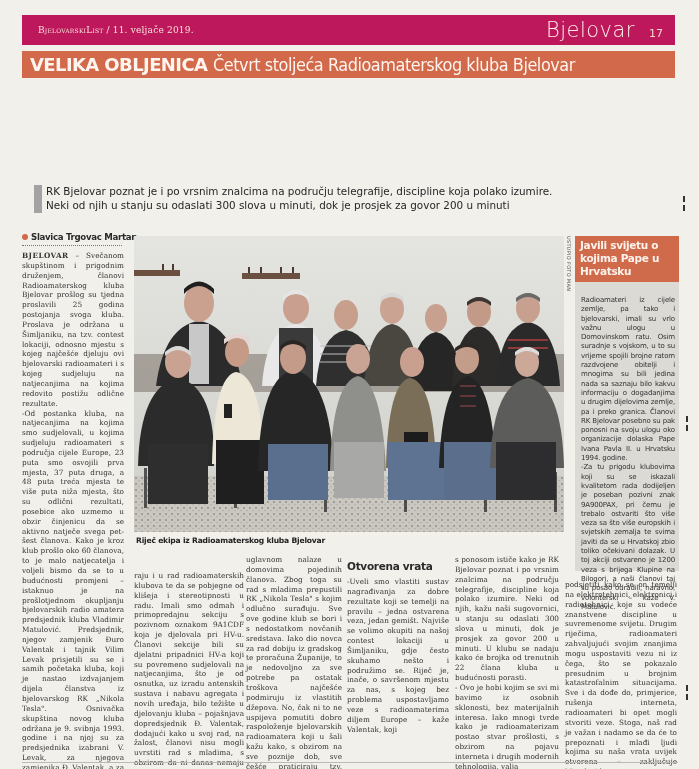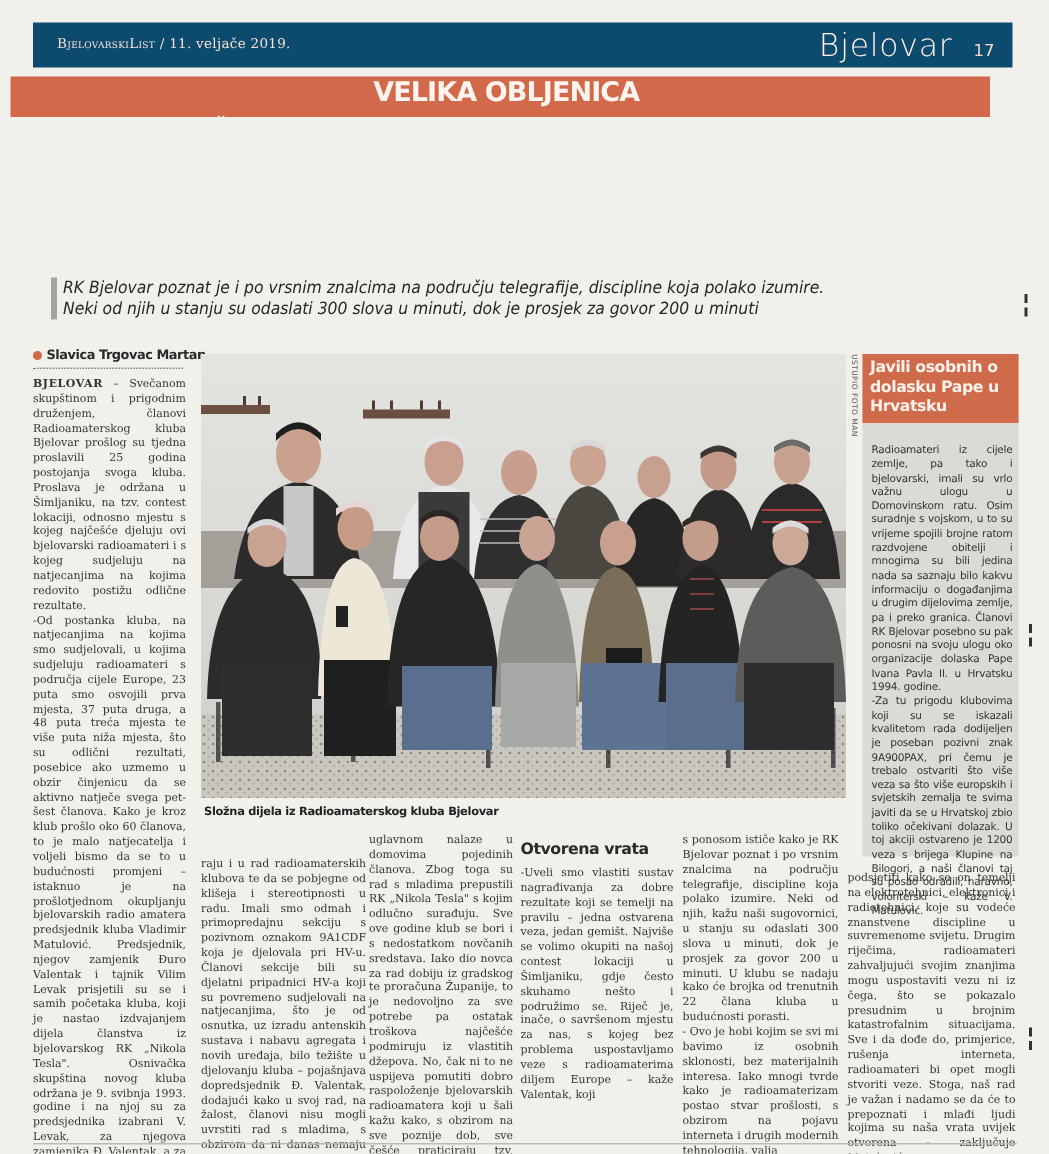--- a/index.html
+++ b/index.html
@@ -8,53 +8,53 @@
     background: #f1efea;
     font-family: "DejaVu Serif", serif;
     color: #2b2b2b;
     position: relative;
   }
   .page { position: absolute; left: 0; top: 0; width: 699px; height: 769px; background: #f2f0eb; }
 
   
   .header-bar {
     position: absolute; left: 22px; top: 15px; width: 653px; height: 30px;
-    background: #0c4a6e;
+    background: #be185d;
     display: flex; align-items: center; justify-content: space-between;
     padding: 0 12px 0 16px;
   }
   .header-left { color: #f6e2d8; font-size: 9px; font-family: "DejaVu Serif", serif; letter-spacing: 0.2px; }
   .header-left .pub { font-variant: small-caps; }
   .header-right { display: flex; align-items: baseline; gap: 14px; }
   .section-name { color: #fbeee6; font-family: "DejaVu Sans", sans-serif; font-size: 21px; font-weight: 300; letter-spacing: 0.5px; }
   .page-number { color: #f6d8c8; font-family: "DejaVu Sans", sans-serif; font-size: 11px; }
 
   
   .kicker {
-    position: absolute; left: 7px; top: 51px; width: 653px; height: 27px;
+    position: absolute; left: 22px; top: 51px; width: 653px; height: 27px;
     background: #d1694a;
     display: flex; align-items: center; padding-left: 8px; gap: 6px;
-    white-space: nowrap; overflow: hidden; flex-direction: column;
+    white-space: nowrap; overflow: hidden;
   }
   .kicker-bold { color: #fff4ee; font-family: "DejaVu Sans", sans-serif; font-weight: bold; font-size: 18px; letter-spacing: -0.6px; }
   .kicker-rest { color: #fff4ee; font-family: "DejaVu Sans", sans-serif; font-size: 17.5px; letter-spacing: -0.5px; transform: scaleX(0.92); transform-origin: left center; }
 
   
   .headline {
     position: absolute; left: 22px; top: 83px; width: 660px;
     font-family: "DejaVu Sans", sans-serif; font-weight: bold;
     color: #3a3a3a; font-size: 37px; line-height: 43px; letter-spacing: -1.6px;
   }
   .headline div { white-space: nowrap; transform: scaleX(0.935); transform-origin: left center; }
 
   
   .lead {
     position: absolute; left: 34px; top: 185px; width: 640px;
-    border-left: 4px solid #a3a3a3; padding-left: 4px;
-    font-family: "DejaVu Sans", sans-serif; font-size: 11.2px; line-height: 14px; color: #262626; font-style: italic;
+    border-left: 8px solid #a3a3a3; padding-left: 4px;
+    font-family: "DejaVu Sans", sans-serif; font-size: 11.2px; line-height: 14px; color: #262626;
   }
   .lead div { white-space: nowrap; transform: scaleX(0.93); transform-origin: left center; }
   .lead-mark { position: absolute; left: 683px; top: 196px; width: 2px; height: 16px; }
   .lead-mark span { display: block; width: 2px; height: 6px; background: #333; margin-bottom: 3px; }
 
   
   .byline {
     position: absolute; left: 22px; top: 232px; width: 100px;
     font-family: "DejaVu Sans", sans-serif; font-weight: bold; font-size: 8.6px; color: #2a2a2a;
     display: flex; align-items: center; gap: 3px; white-space: nowrap; letter-spacing: -0.3px;
@@ -270,24 +270,24 @@
       </g>
       <g>
         <path d="M356 232 Q358 148 394 142 Q428 148 430 232 Z" fill="#5c5c5a"></path>
         <rect x="362" y="206" width="60" height="58" fill="#2d2d30"></rect>
         <ellipse cx="393" cy="126" rx="12" ry="15" fill="#cba898"></ellipse>
         <path d="M381 120 Q393 110 405 120 L405 116 Q393 106 381 116 Z" fill="#dcdcdc"></path>
       </g>
     </svg>
   </div>
   <div class="photo-credit">USTUPIO FOTO MAN</div>
-  <div class="caption">Složna dijela iz Radioamaterskog kluba Bjelovar</div>
+  <div class="caption">Riječ ekipa iz Radioamaterskog kluba Bjelovar</div>
 
   <aside class="sidebar">
-    <div class="sidebar-title">Javili osobnih o dolasku Pape u Hrvatsku</div>
+    <div class="sidebar-title">Javili svijetu o kojima Pape u Hrvatsku</div>
     <div class="sidebar-body">
       <p>Radioamateri iz cijele zemlje, pa tako i bjelovarski, imali su vrlo važnu ulogu u Domovinskom ratu. Osim suradnje s vojskom, u to su vrijeme spojili brojne ratom razdvojene obitelji i mnogima su bili jedina nada sa saznaju bilo kakvu informaciju o događanjima u drugim dijelovima zemlje, pa i preko granica. Članovi RK Bjelovar posebno su pak ponosni na svoju ulogu oko organizacije dolaska Pape Ivana Pavla II. u Hrvatsku 1994. godine.</p>
       <p>-Za tu prigodu klubovima koji su se iskazali kvalitetom rada dodijeljen je poseban pozivni znak 9A900PAX, pri čemu je trebalo ostvariti što više veza sa što više europskih i svjetskih zemalja te svima javiti da se u Hrvatskoj zbio toliko očekivani dolazak. U toj akciji ostvareno je 1200 veza s brijega Klupine na Bilogori, a naši članovi taj su posao odradili, naravno, volonterski – kaže V. Matulović.</p>
     </div>
   </aside>
   <div class="side-mark">
       <span></span>
       <span></span>
     </div>
   <div class="side-mark side-mark-2">

